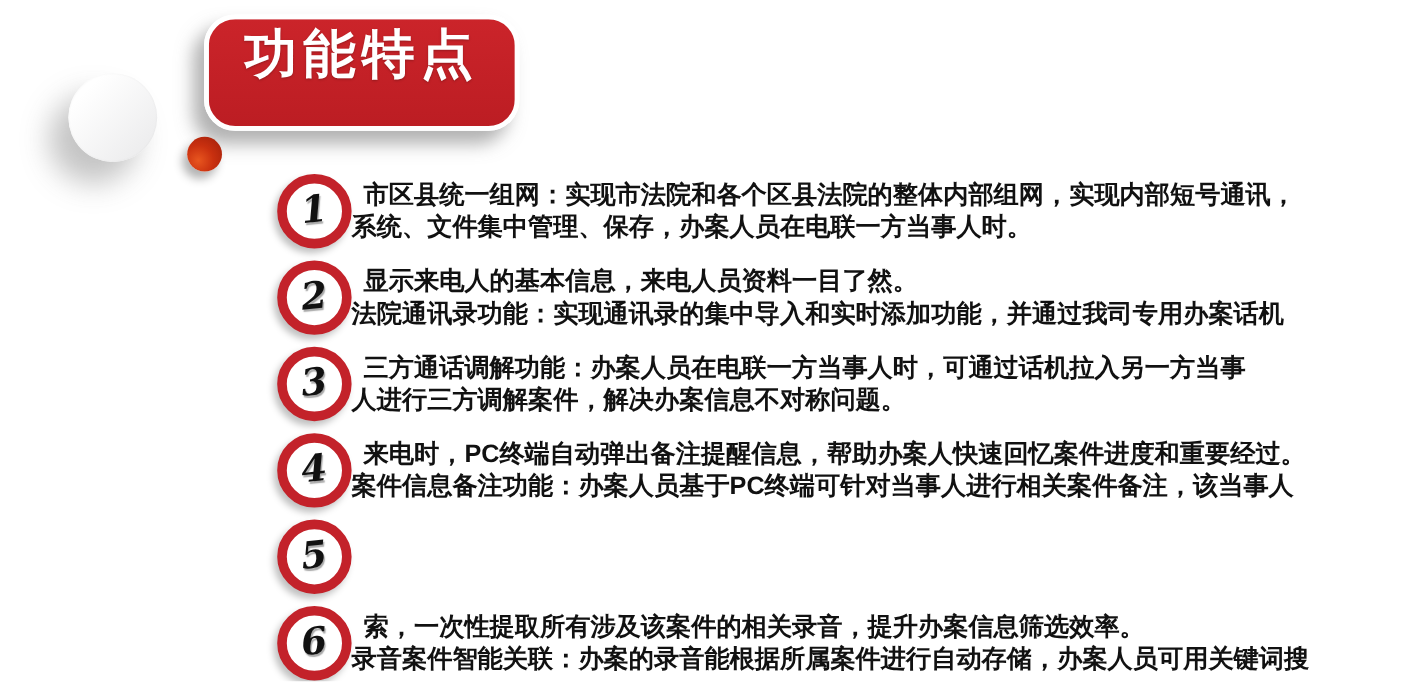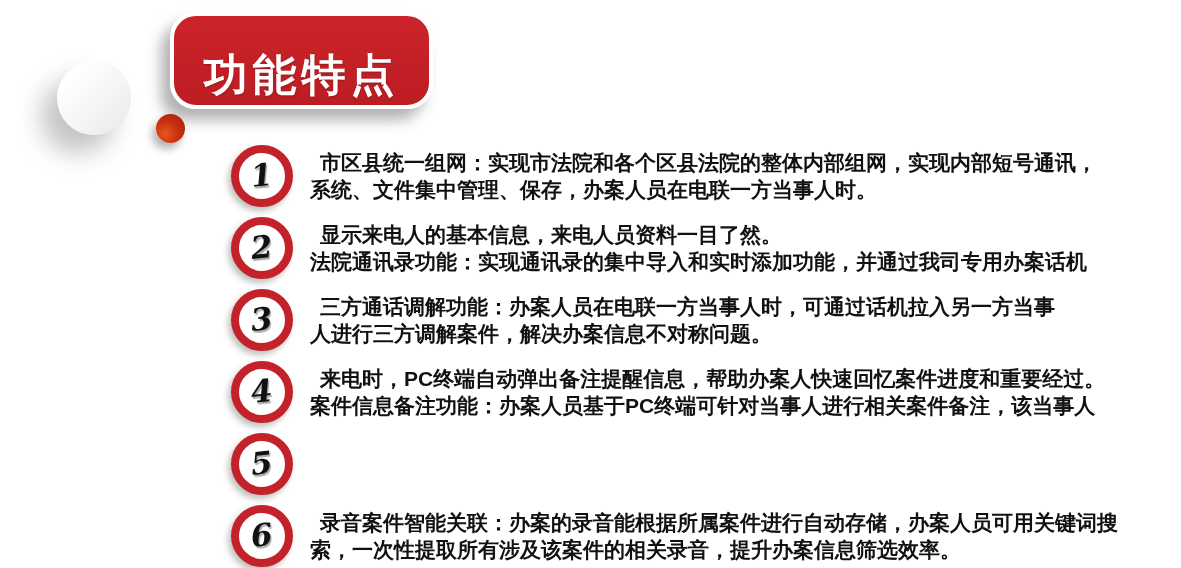--- a/index.html
+++ b/index.html
@@ -32,21 +32,21 @@
     left: 170px;
     top: 12px;
     width: 263px;
     height: 97px;
     box-sizing: border-box;
     border: 4px solid #ffffff;
     border-radius: 26px;
     background: linear-gradient(180deg, #cb242a 0%, #bc1d23 100%);
     box-shadow: -9px 11px 14px rgba(115,115,115,0.55);
     display: flex;
-    align-items: flex-end;
+    align-items: flex-start;
     justify-content: center;
   }
   .title-box .title-text {
     color: #ffffff;
     font-size: 44px;
     font-weight: bold;
     letter-spacing: 5px;
     text-shadow: 0 1px 2px rgba(0,0,0,0.25);
     white-space: nowrap;
   }
@@ -88,21 +88,20 @@
   .num-circle .num {
     font-family: "DejaVu Serif", serif;
     font-style: italic;
     font-size: 31px;
     font-weight: bold;
     color: #111111;
     transform: rotate(-6deg) translateY(-1px);
     text-shadow: 1px 2px 1px rgba(0,0,0,0.35);
   }
   .feature-text {
-    margin-left: 17px;
     width: 800px;
     color: #111111;
     font-size: 21px;
     font-weight: bold;
     line-height: 27px;
   }
   .feature-text .line {
     display: block;
     white-space: nowrap;
   }
@@ -164,18 +163,18 @@
     <div class="num-circle">
       <span class="num">5</span>
     </div>
   </div>
 
   <div class="feature">
     <div class="num-circle">
       <span class="num">6</span>
     </div>
     <div class="feature-text">
+      <span class="line">索，一次性提取所有涉及该案件的相关录音，提升办案信息筛选效率。</span>
       <span class="line">录音案件智能关联：办案的录音能根据所属案件进行自动存储，办案人员可用关键词搜</span>
-      <span class="line">索，一次性提取所有涉及该案件的相关录音，提升办案信息筛选效率。</span>
     </div>
   </div>
 </div>
 </div>
 
 </body></html>

